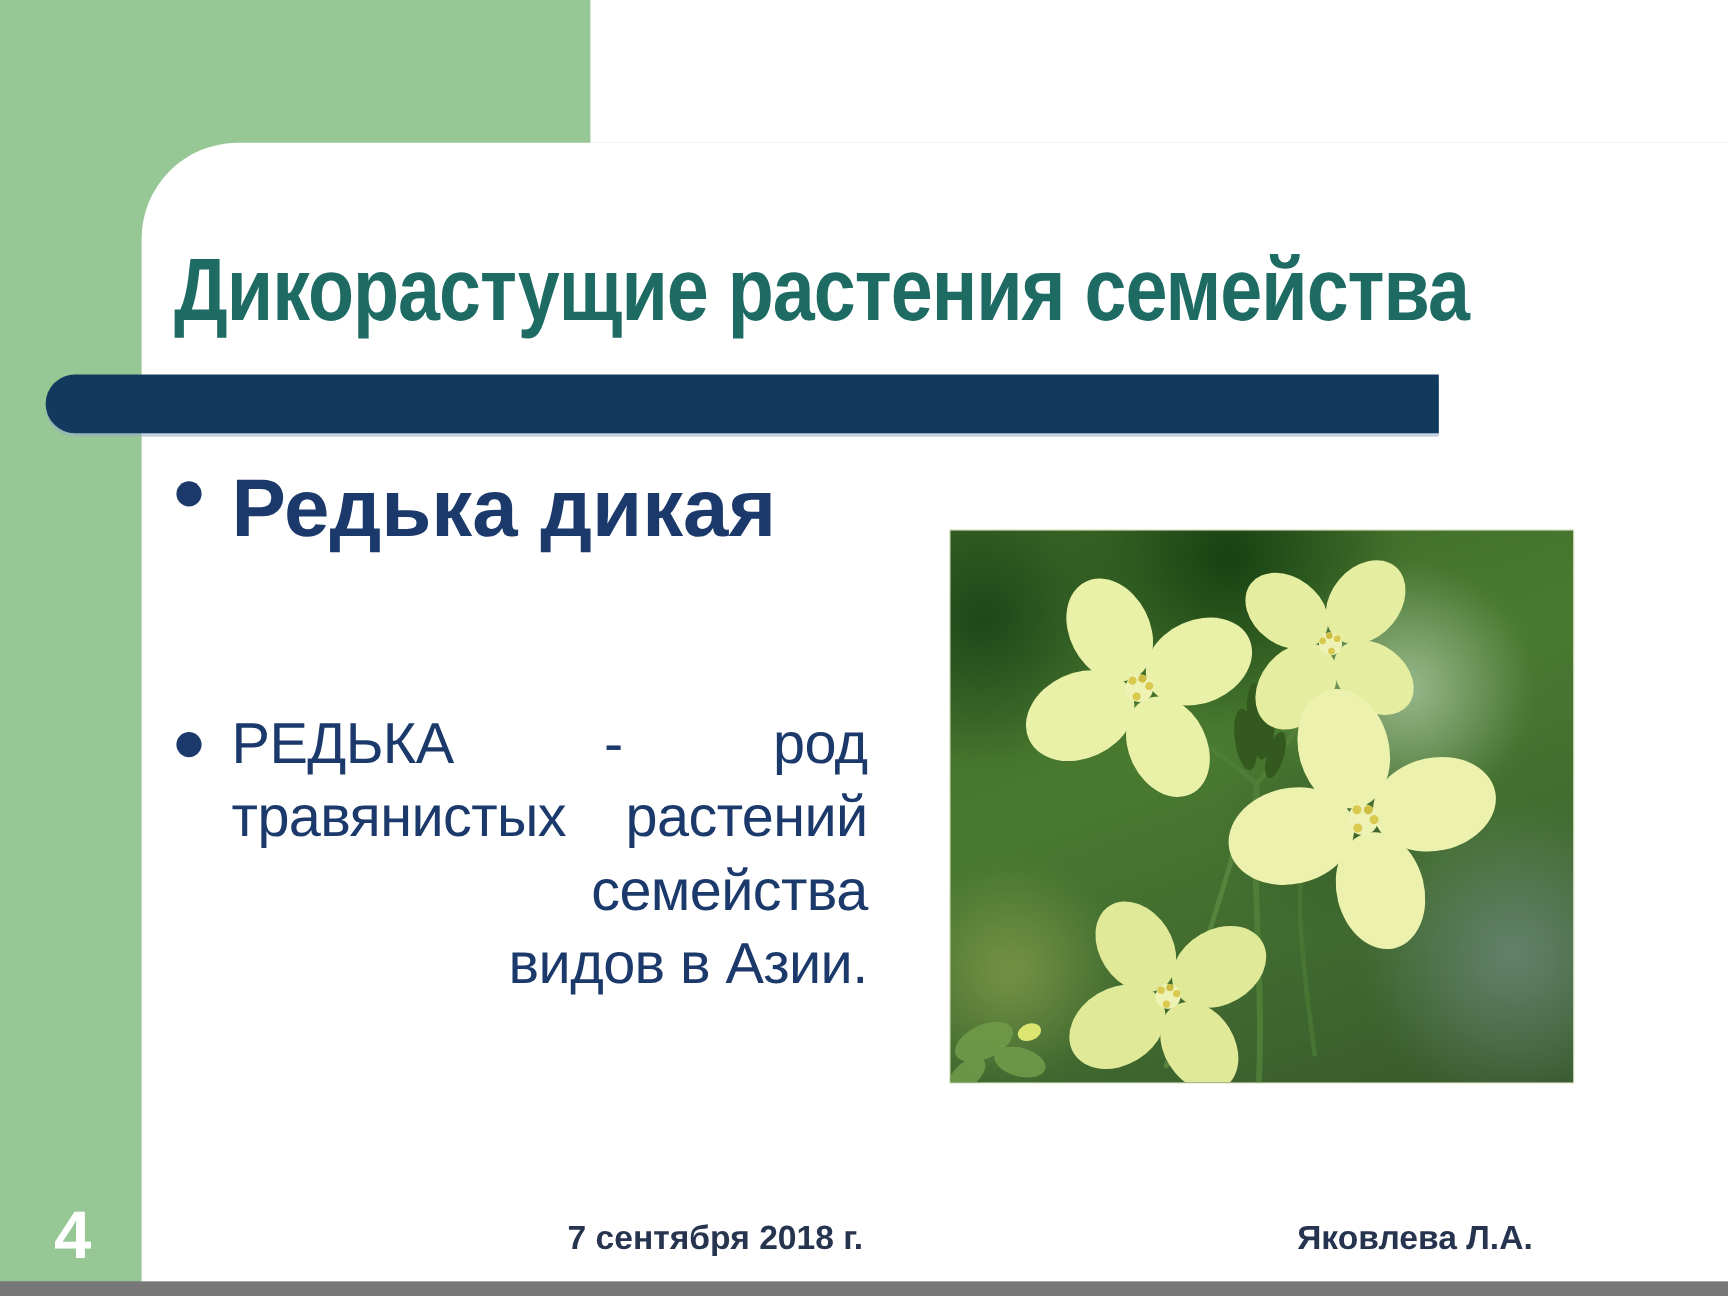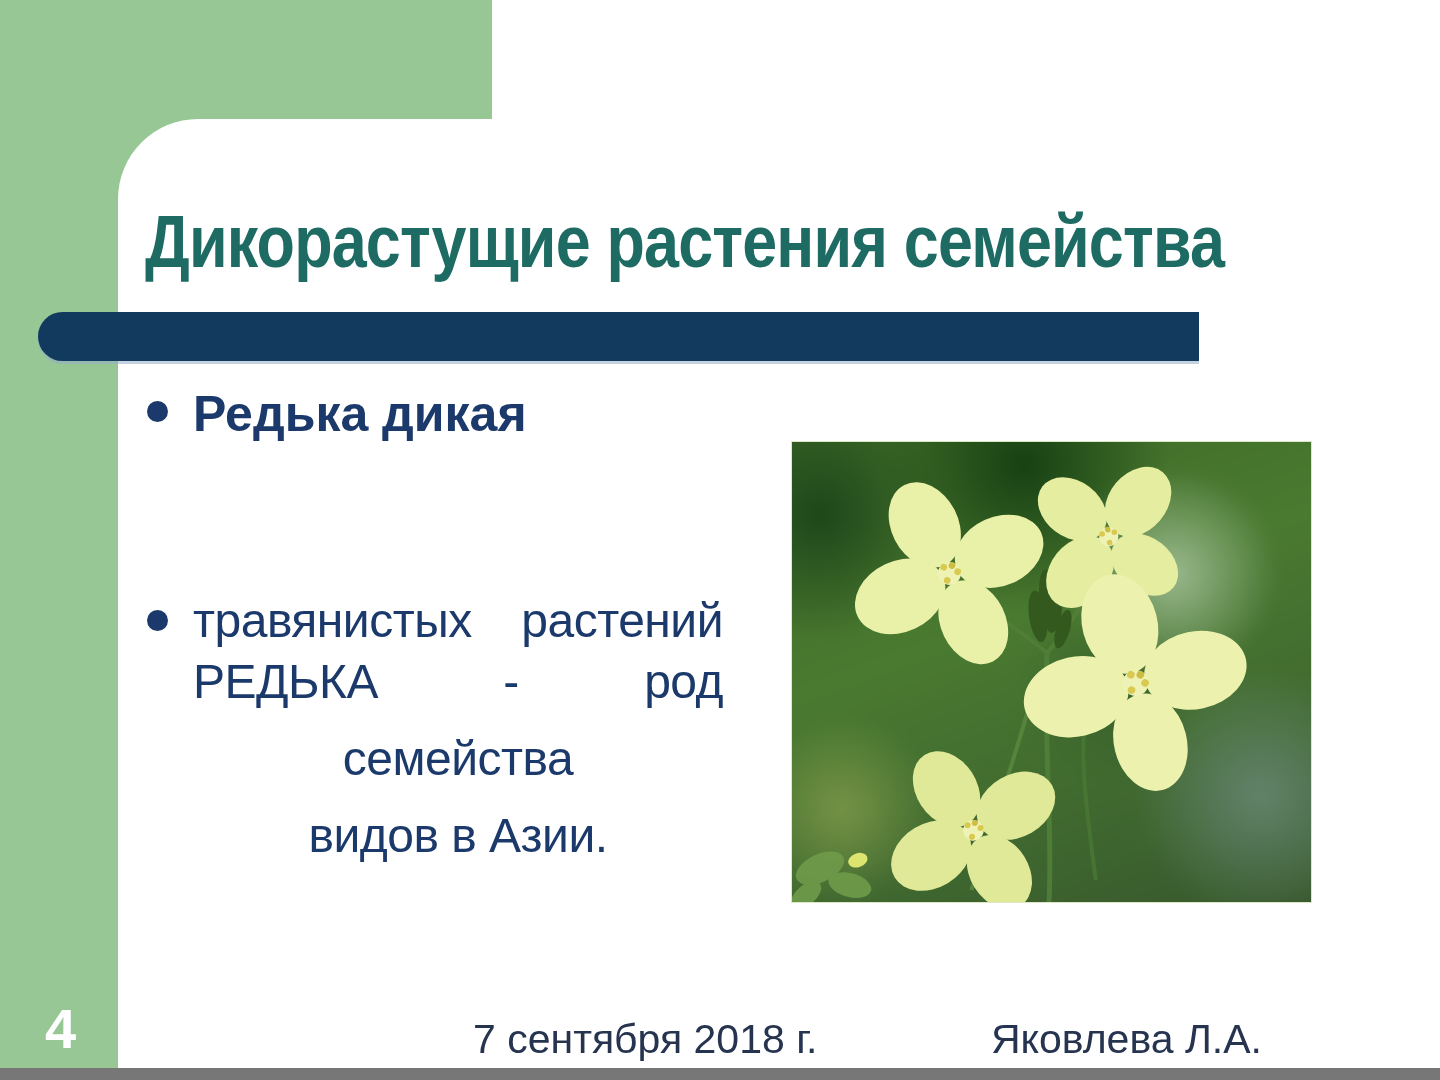--- a/index.html
+++ b/index.html
@@ -39,33 +39,33 @@
   }
   
   .bullet-dot{
     position:absolute;width:21px;height:21px;border-radius:50%;
     background:var(--text_navy,#1b3a6b);
   }
   .dot-1{left:147px;top:401px;}
   .dot-2{left:147px;top:610px;}
   .bullet1-text{
     position:absolute;left:193px;top:385px;
-    font-size:50px;font-weight:bold;
+    font-size:68px;font-weight:bold;
     color:var(--text_navy,#1b3a6b);
     white-space:nowrap;
   }
   .bullet2-block{
     position:absolute;left:193px;top:590px;width:530px;
     font-size:48px;line-height:61px;
     color:var(--text_navy,#1b3a6b);
     letter-spacing:-0.5px;
   }
   .b2line{width:100%;}
   .b2line.just{text-align:justify;text-align-last:justify;}
-  .b2line.left{text-align:center;margin-top:16px;}
+  .b2line.left{text-align:right;}
   
   .flower-photo{
     position:absolute;left:791px;top:441px;width:521px;height:462px;
     overflow:hidden;
     border:1px solid #dfe6c3;
     box-sizing:border-box;
   }
   .photo-bg{
     position:absolute;left:-16px;top:-16px;right:-16px;bottom:-16px;
     background:
@@ -75,25 +75,26 @@
       radial-gradient(circle 180px at 45% 8%, rgba(16,56,14,.85), rgba(16,56,14,0) 80%),
       radial-gradient(circle 160px at 8% 18%, rgba(26,66,24,.9), rgba(26,66,24,0) 78%),
       radial-gradient(circle 120px at 60% 55%, rgba(52,92,40,.7), rgba(52,92,40,0) 75%),
       linear-gradient(160deg,#3a6625 0%,#4a7a30 40%,#40692f 70%,#36562c 100%);
     filter:blur(7px);
   }
   .photo-svg{position:absolute;left:0;top:0;width:100%;height:100%;}
   
   .footer-date,.footer-author{
     position:absolute;top:1016px;
-    font-size:41px;color:var(--footer_navy,#263450);
+    font-size:28px;color:var(--footer_navy,#263450);
     white-space:nowrap;
+    font-weight:bold;
   }
   .footer-date{left:473px;}
-  .footer-author{left:991px;text-align:center;}
+  .footer-author{left:1081px;text-align:center;}
   .page-number{
     position:absolute;left:45px;top:996px;
     font-size:56px;font-weight:bold;color:#ffffff;
   }
 </style>
 </head>
 <body>
 
 <div class="slide">
 
@@ -102,22 +103,22 @@
 
   <h1 class="page-title" style="margin:0;">Дикорастущие растения семейства</h1>
 
   <div class="title-bar"></div>
 
   <span class="bullet-dot dot-1"></span>
   <div class="bullet1-text">Редька дикая</div>
 
   <span class="bullet-dot dot-2"></span>
   <div class="bullet2-block">
+    <div class="b2line just">РЕДЬКА - род</div>
     <div class="b2line just">травянистых растений</div>
-    <div class="b2line just">РЕДЬКА - род</div>
     <div class="b2line left">семейства</div>
     <div class="b2line left">видов в Азии.</div>
   </div>
 
   <div class="flower-photo" role="img" aria-label="Редька дикая — бледно-жёлтые четырёхлепестковые цветки на размытом зелёном фоне">
     <div class="photo-bg"></div>
     <svg class="photo-svg" viewBox="0 0 521 462" xmlns="http://www.w3.org/2000/svg">
       <defs>
         <g id="flw">
           <ellipse transform="rotate(48)" cx="0" cy="-52" rx="33" ry="44"></ellipse>

